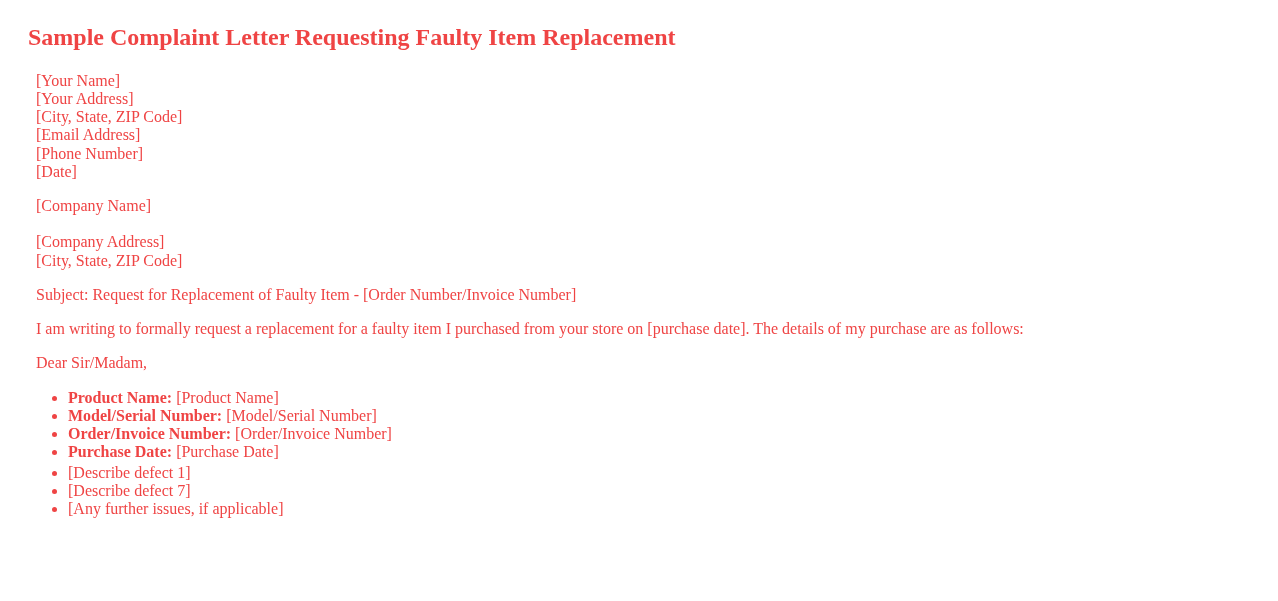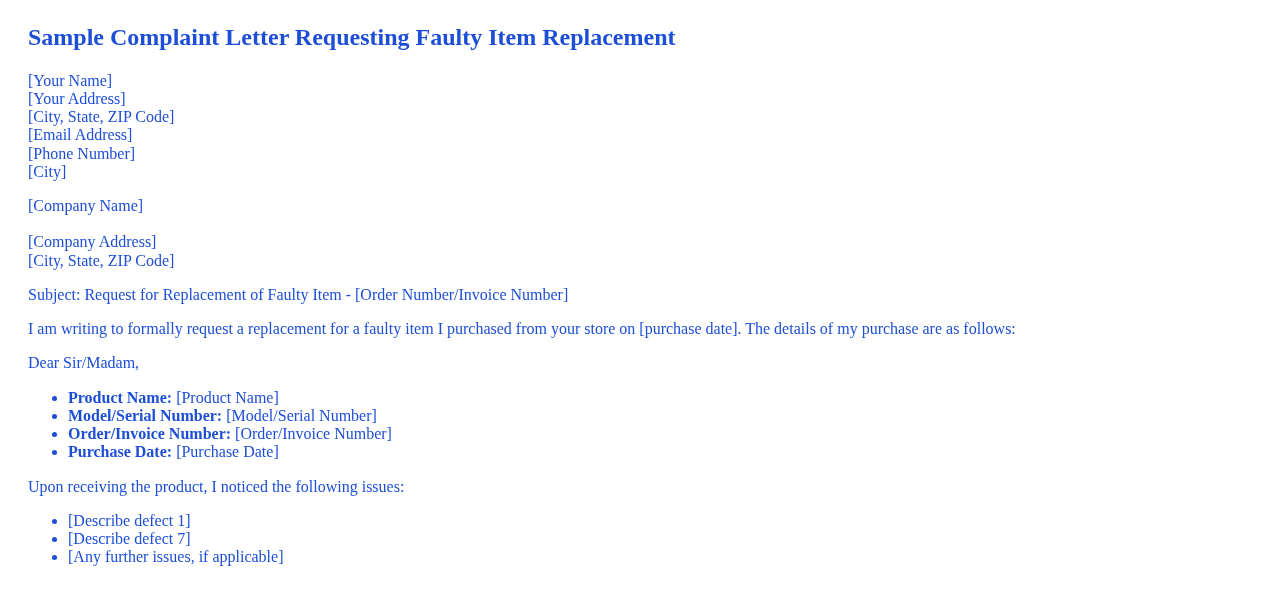--- a/index.html
+++ b/index.html
@@ -7,33 +7,33 @@
     padding: 0;
     background: #ffffff;
   }
   .document {
     box-sizing: border-box;
     width: 1278px;
     height: 601px;
     overflow: hidden;
     padding: 24px 28px 0 28px;
     background: #ffffff;
-    color: #1d4ed8;
+    color: #ef4444;
     font-family: "Liberation Serif", "DejaVu Serif", serif;
     font-size: 16px;
     line-height: 1.14;
   }
   .doc-title {
     font-size: 24px;
     font-weight: bold;
     margin: 0 0 20px 0;
     line-height: 1.15;
   }
   .para {
-    margin: 16px 0;
+    margin: 16px 8px;
   }
   ul.doc-list {
     margin: 2px 0;
     padding-left: 40px;
     list-style-type: disc;
   }
   ul.doc-list li {
     margin: 0;
     padding: 0;
   }
@@ -46,41 +46,40 @@
 
 <div class="document">
 
   <h1 class="doc-title">Sample Complaint Letter Requesting Faulty Item Replacement</h1>
 
   <p class="para"><span>[Your Name]</span><br>
 <span>[Your Address]</span><br>
 <span>[City, State, ZIP Code]</span><br>
 <span>[Email Address]</span><br>
 <span>[Phone Number]</span><br>
-<span>[City]</span></p>
+<span>[Date]</span></p>
 
   <p class="para"><span>[Company Name]</span><br>
 <br>
 <span>[Company Address]</span><br>
 <span>[City, State, ZIP Code]</span></p>
 
   <p class="para">Subject: Request for Replacement of Faulty Item - [Order Number/Invoice Number]</p>
 
   <p class="para">I am writing to formally request a replacement for a faulty item I purchased from your store on [purchase date]. The details of my purchase are as follows:</p>
 
   <p class="para">Dear Sir/Madam,</p>
 
   <ul class="doc-list">
     <li><strong class="detail-label">Product Name:</strong> <span>[Product Name]</span></li>
     <li><strong class="detail-label">Model/Serial Number:</strong> <span>[Model/Serial Number]</span></li>
     <li><strong class="detail-label">Order/Invoice Number:</strong> <span>[Order/Invoice Number]</span></li>
     <li><strong class="detail-label">Purchase Date:</strong> <span>[Purchase Date]</span></li>
   </ul>
 
-  <p class="para">Upon receiving the product, I noticed the following issues:</p>
 
   <ul class="doc-list">
     <li>[Describe defect 1]</li>
     <li>[Describe defect 7]</li>
     <li>[Any further issues, if applicable]</li>
   </ul>
 
 
 </div>
 

